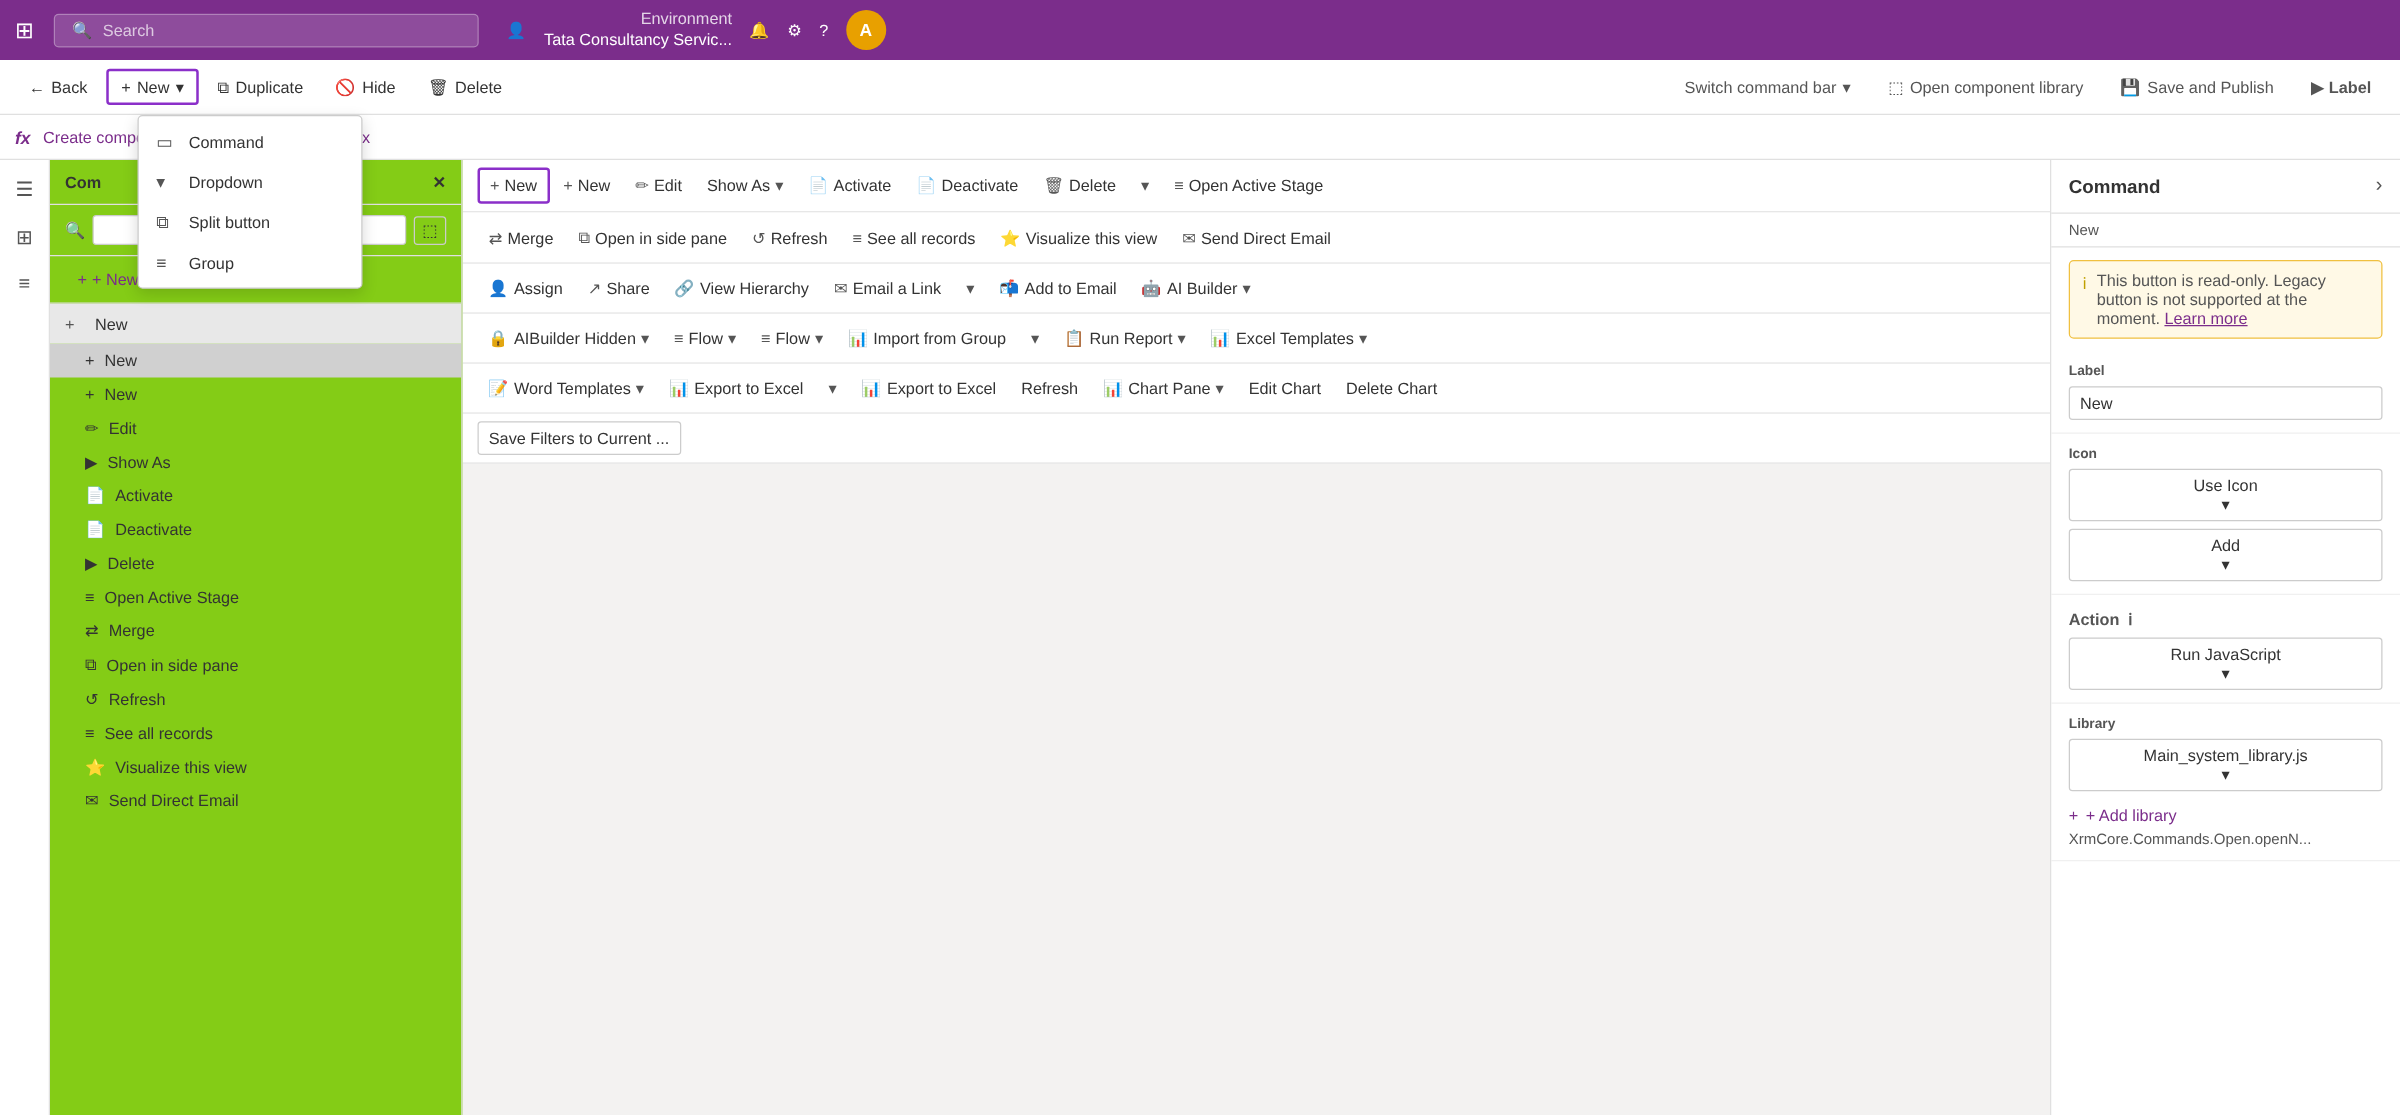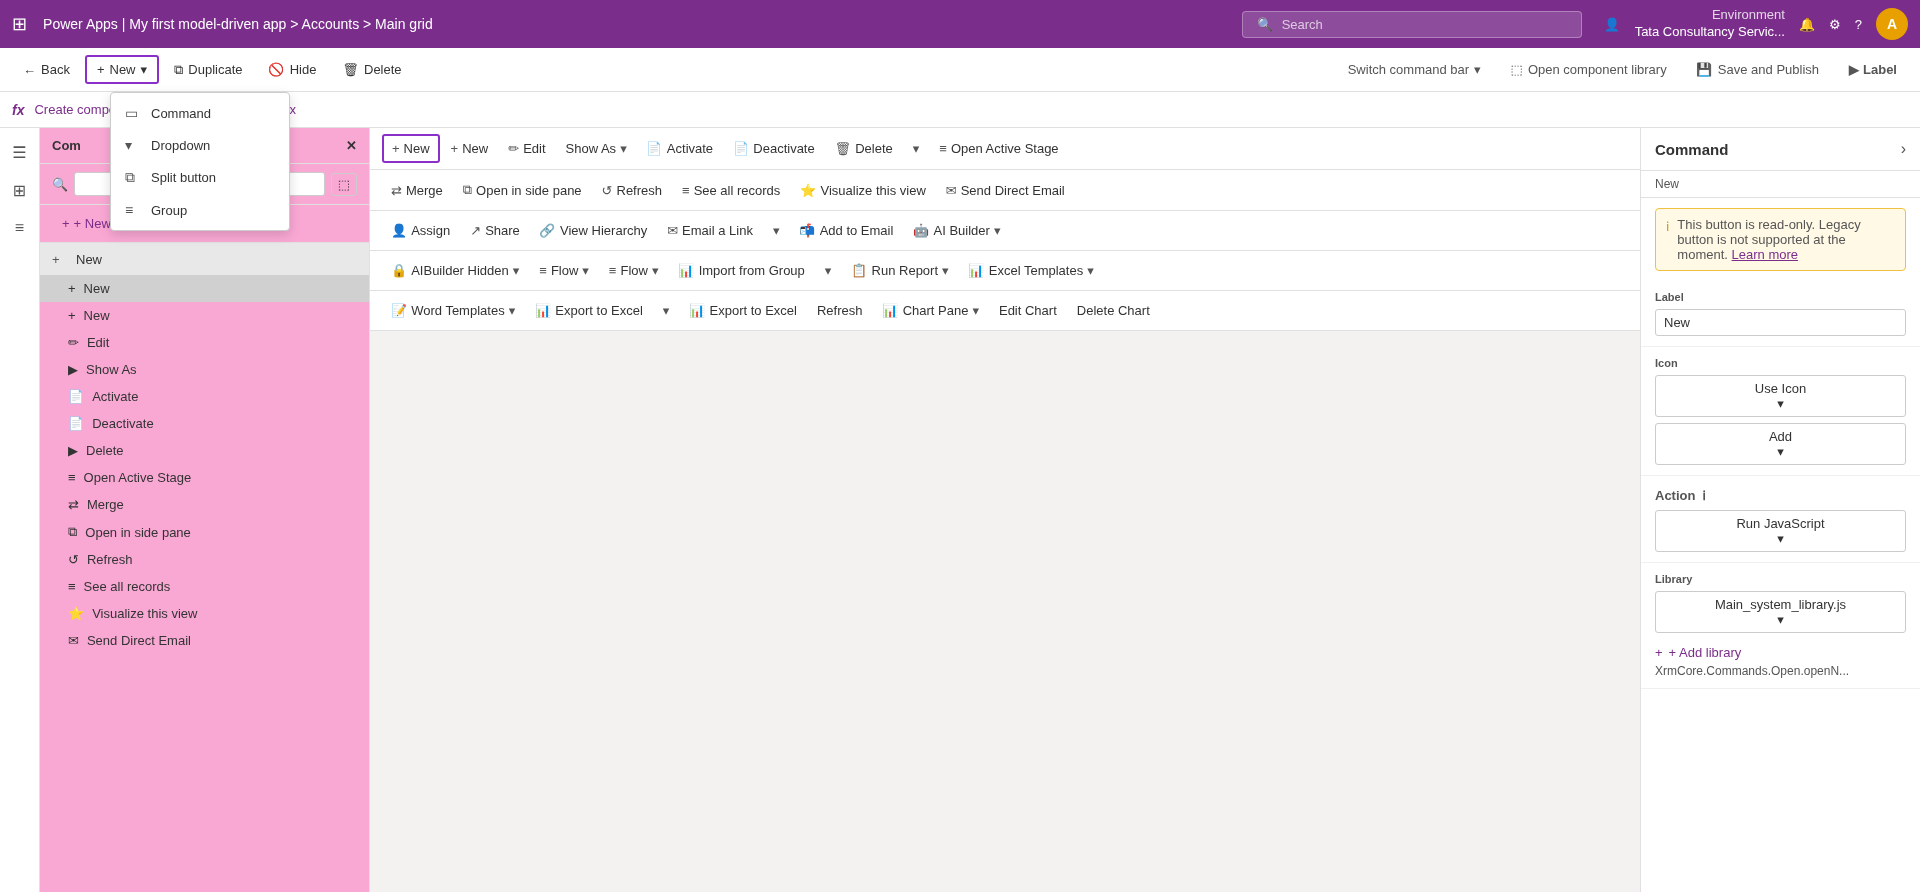--- a/index.html
+++ b/index.html
@@ -109,21 +109,21 @@
     }
     .left-icons .icon-btn {
       width: 32px; height: 32px;
       display: flex; align-items: center; justify-content: center;
       border-radius: 3px; cursor: pointer; color: #555; font-size: 16px;
     }
 
     
     .sidebar {
       width: 330px;
-      background: #f9a8d4;
+      background: #84cc16;
       border-right: 1px solid #e0e0e0;
       display: flex;
       flex-direction: column;
       position: relative;
     }
     .sidebar-header {
       padding: 10px 12px;
       font-size: 15px;
       font-weight: 600;
       color: #333;
@@ -296,21 +296,20 @@
       color: #7b2d8b; font-size: 13px; cursor: pointer;
       padding: 4px 0;
     }
     .xrm-text { font-size: 12px; color: #555; word-break: break-all; }
   </style>
 </head>
 <body>
 
 <div class="top-nav">
   <span class="waffle-icon">⊞</span>
-  <span class="app-title">Power Apps | My first model-driven app &gt; Accounts &gt; Main grid</span>
   <div class="search-box">
     <span>🔍</span>
     <input type="text" placeholder="Search" style="">
   </div>
   <div class="nav-icons">
     <span>👤</span>
     <div class="env-info">
       <div class="env-label">Environment</div>
       <div>Tata Consultancy Servic...</div>
     </div>
@@ -631,20 +630,25 @@
         <span>Chart Pane</span>
         <span class="tb-icon">▾</span>
       </button>
       <button class="tb-btn">
         <span>Edit Chart</span>
       </button>
       <button class="tb-btn">
         <span>Delete Chart</span>
       </button>
     </div>
+    <div class="canvas-toolbar">
+      <button class="tb-btn" style="border: 1px solid #ccc; border-radius: 3px;">
+        <span>Save Filters to Current ...</span>
+      </button>
+    </div>
     <div class="canvas-body"></div>
   </div>
 
   <div class="right-panel">
     <div class="right-panel-header">
       <span class="panel-title">Command</span>
       <span class="chevron-icon">›</span>
     </div>
     <div class="right-panel-sub">New</div>
     <div class="warning-box">

